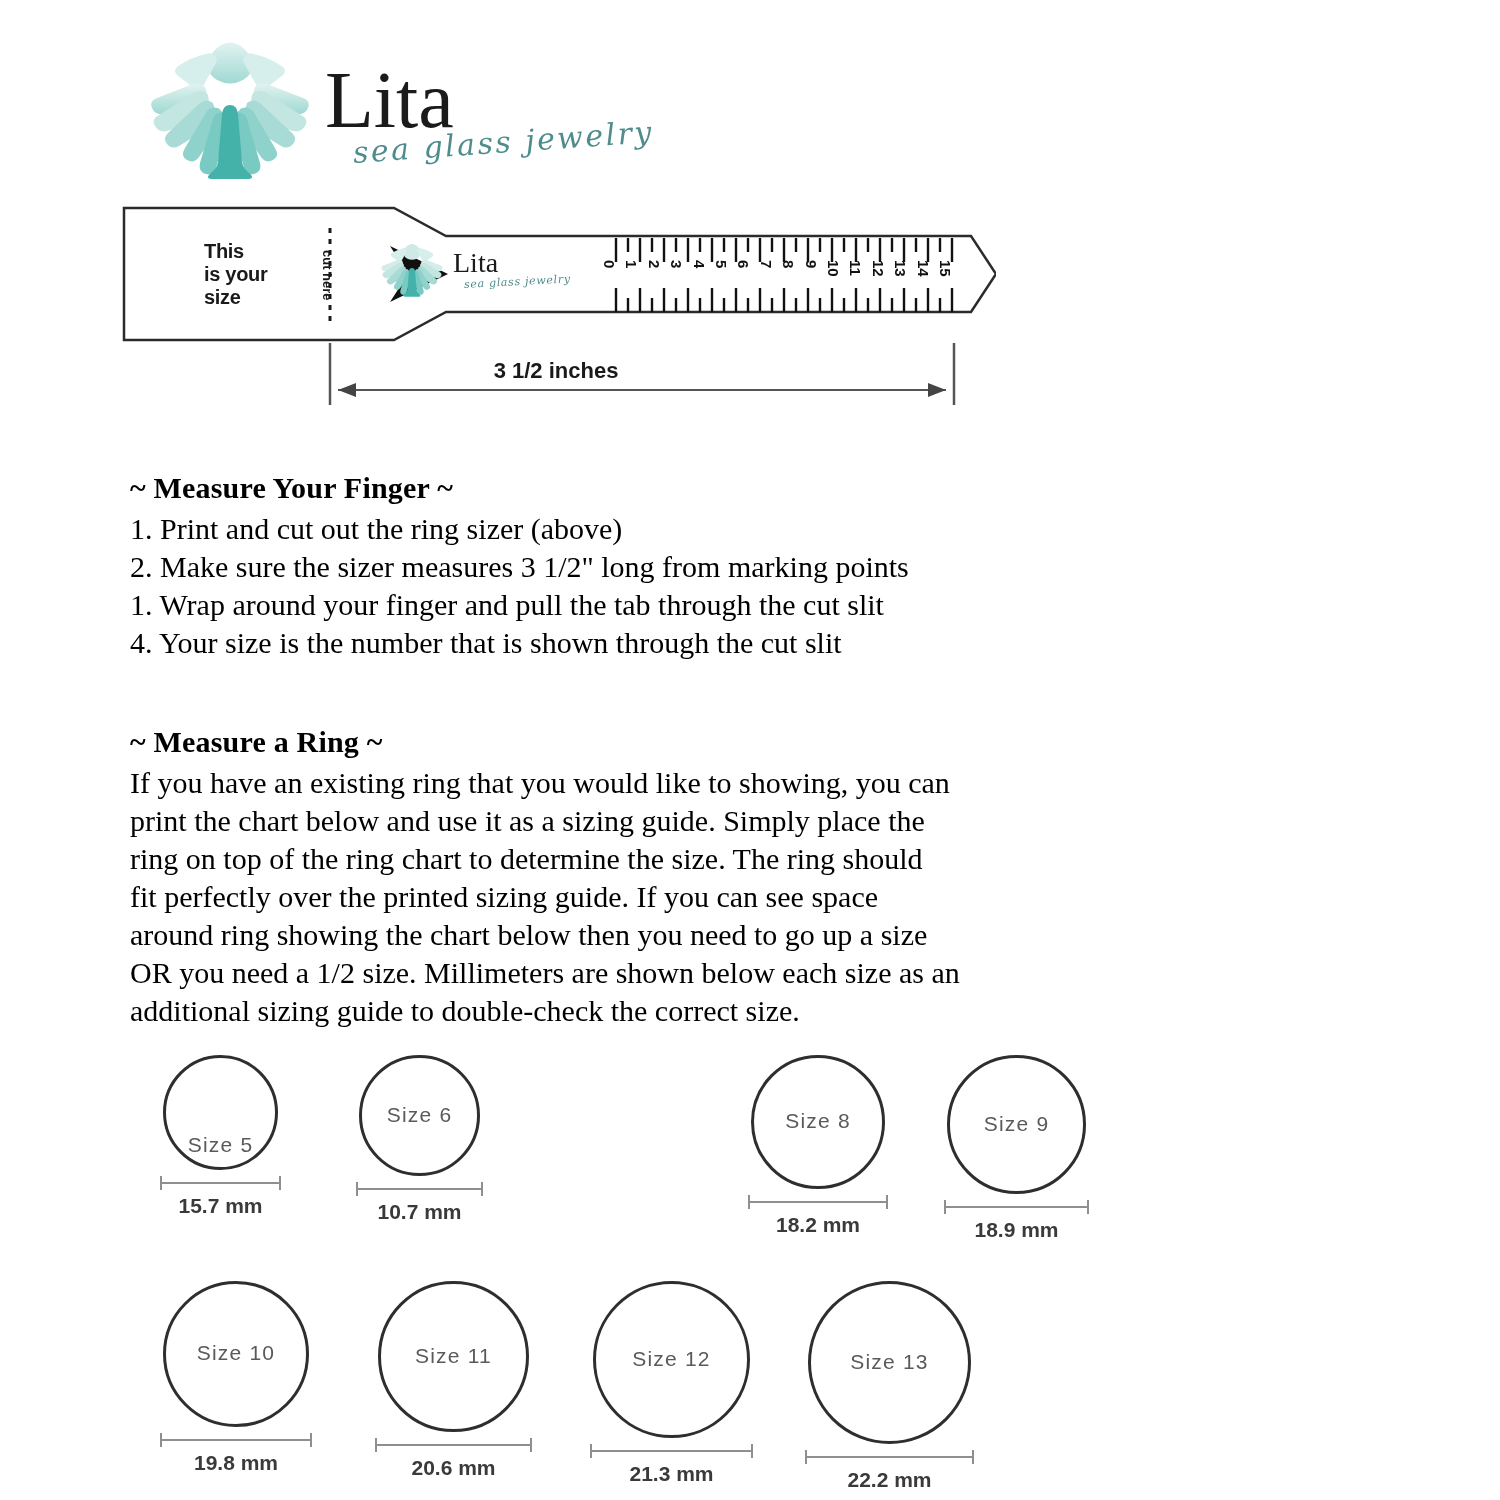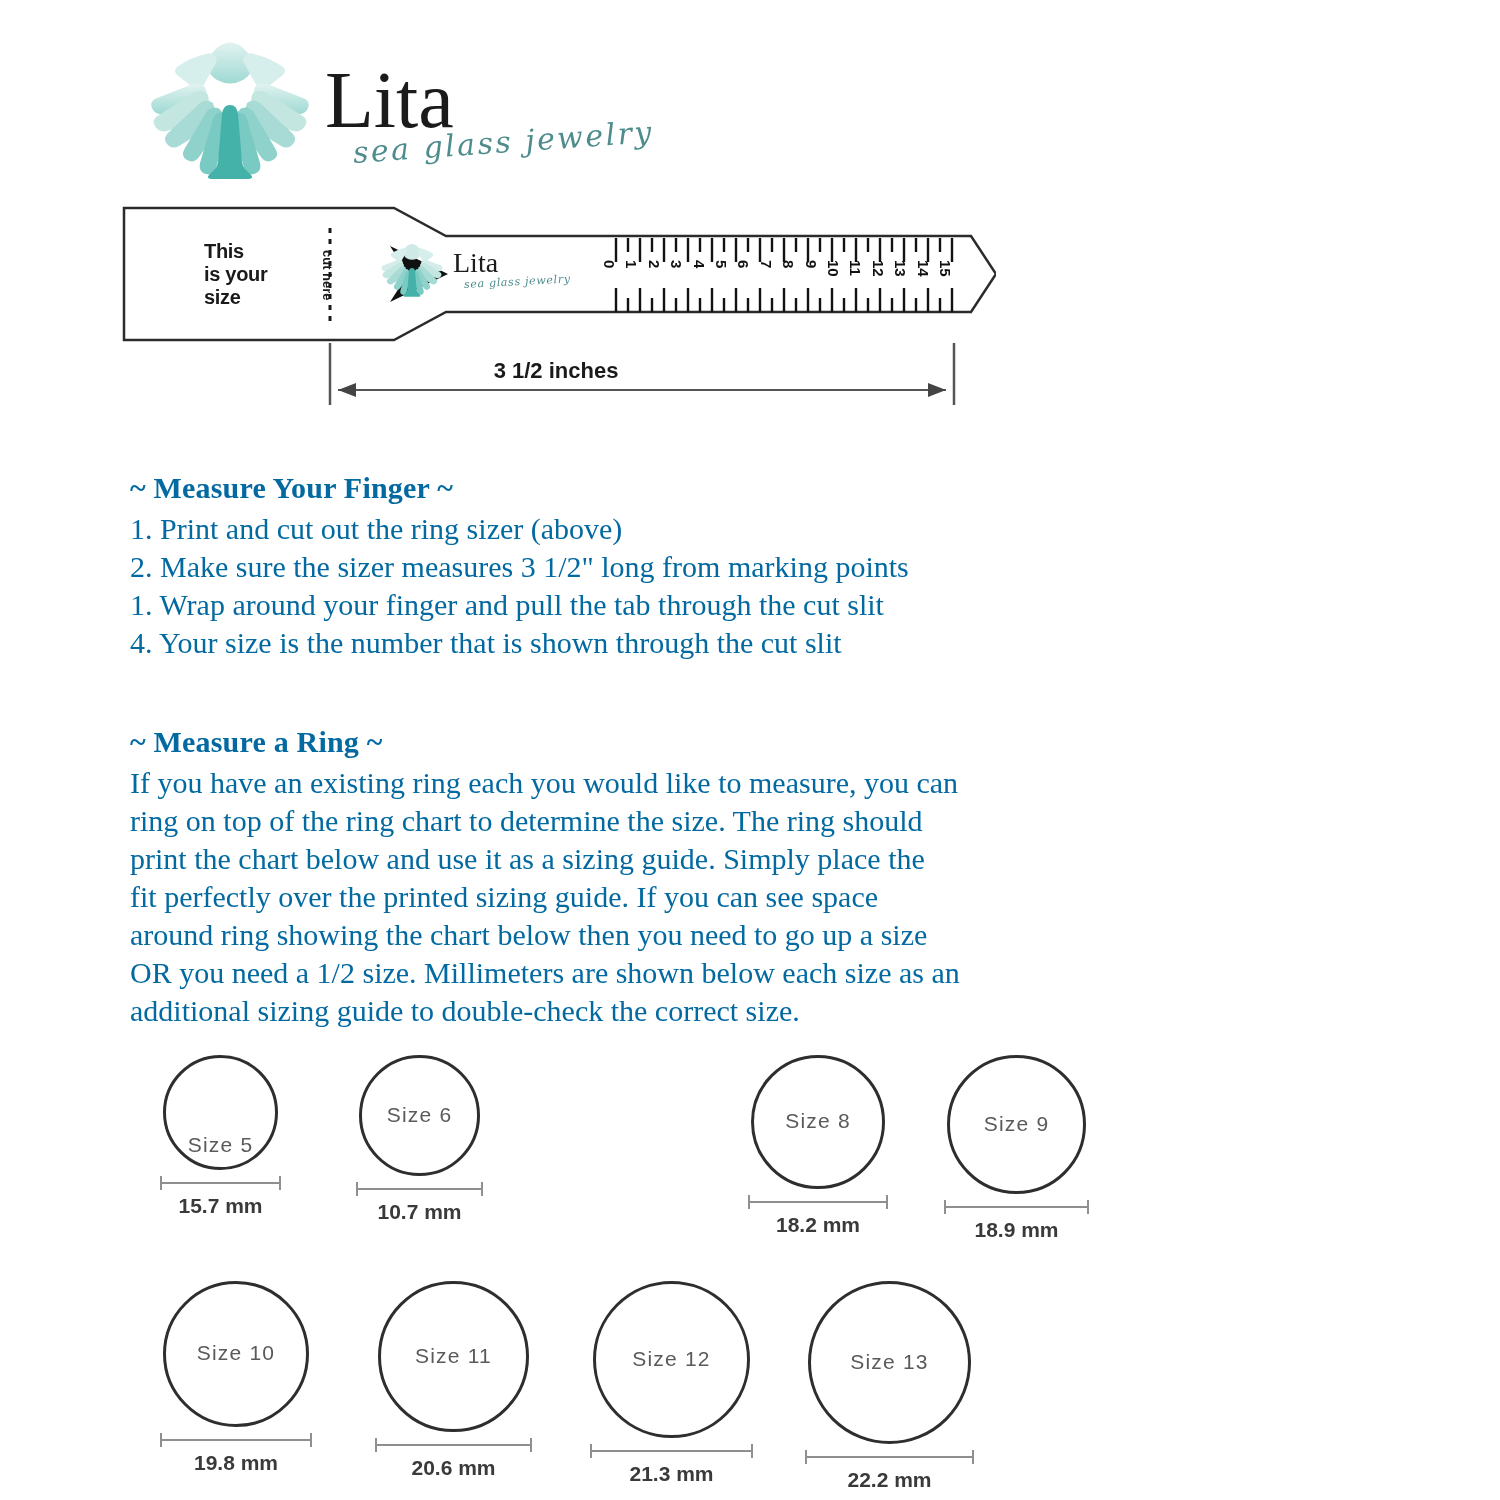--- a/index.html
+++ b/index.html
@@ -144,21 +144,21 @@
     font-size: 22px;
     color: #1a1a1a;
   }
 
   
   .section {
     position: absolute;
     left: 130px;
     width: 960px;
     font-family: "Liberation Serif", serif;
-    color: #0369a1;
+    color: #000000;
   }
   .section-heading {
     font-weight: bold;
     font-size: 30px;
     line-height: 40px;
     margin: 0 0 2px 0;
     letter-spacing: 0.2px;
   }
   .section-line {
     font-size: 30px;
@@ -420,23 +420,23 @@
 <div class="section" id="section-finger">
   <p class="section-heading">~ Measure Your Finger ~</p>
   <p class="section-line">1. Print and cut out the ring sizer (above)</p>
   <p class="section-line">2. Make sure the sizer measures 3 1/2" long from marking points</p>
   <p class="section-line">1. Wrap around your finger and pull the tab through the cut slit</p>
   <p class="section-line">4. Your size is the number that is shown through the cut slit</p>
 </div>
 
 <div class="section" id="section-ring">
   <p class="section-heading">~ Measure a Ring ~</p>
-  <p class="section-para">If you have an existing ring each you would like to measure, you can</p>
+  <p class="section-para">If you have an existing ring that you would like to showing, you can</p>
+  <p class="section-para">print the chart below and use it as a sizing guide.  Simply place the</p>
   <p class="section-para">ring on top of the ring chart to determine the size. The ring should</p>
-  <p class="section-para">print the chart below and use it as a sizing guide.  Simply place the</p>
   <p class="section-para">fit perfectly over the printed sizing guide. If you can see space</p>
   <p class="section-para">around ring showing the chart below then you need to go up a size</p>
   <p class="section-para">OR you need a 1/2 size. Millimeters are shown below each size as an</p>
   <p class="section-para">additional sizing guide to double-check the correct size.</p>
 </div>
 
 <div id="ring-chart">
     <div class="ring-item" style="left: 155px; top: 10px; width: 131px; height: 175px;">
       <div class="ring-circle" style="width: 115px; height: 115px; left: 8px; top: 0px;"></div>
       <div class="ring-label" style="top: 45px; margin-top: 33px;">Size 5</div>

